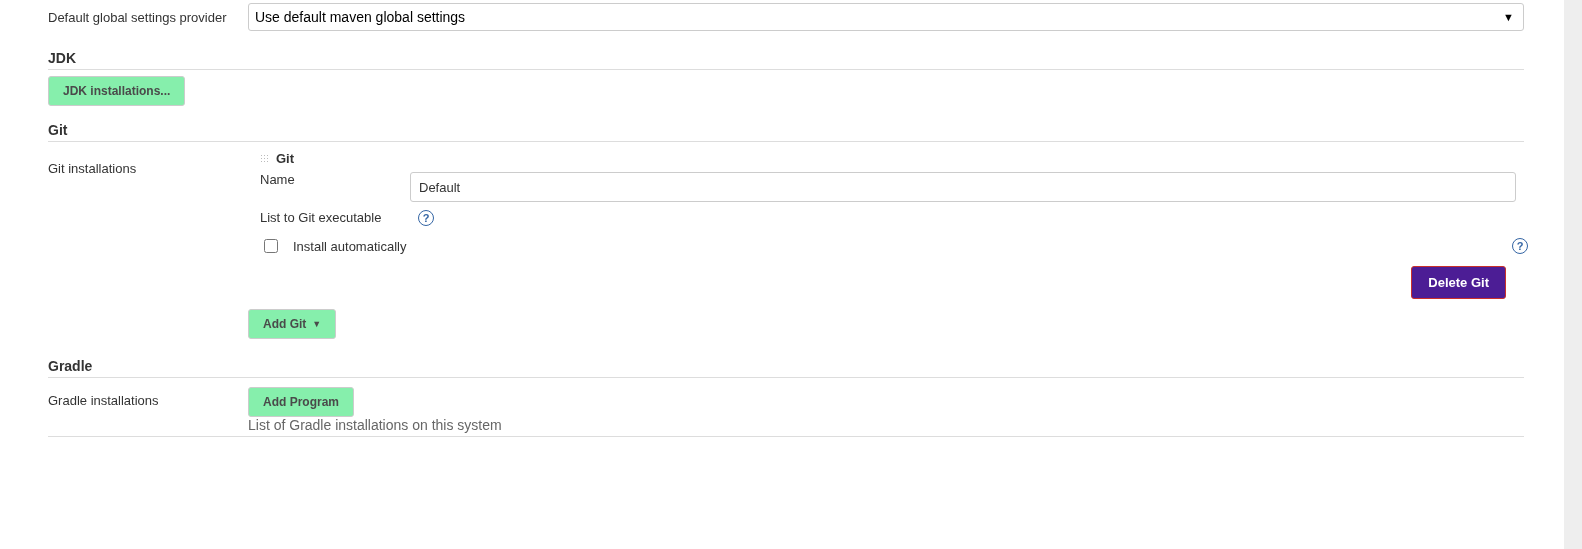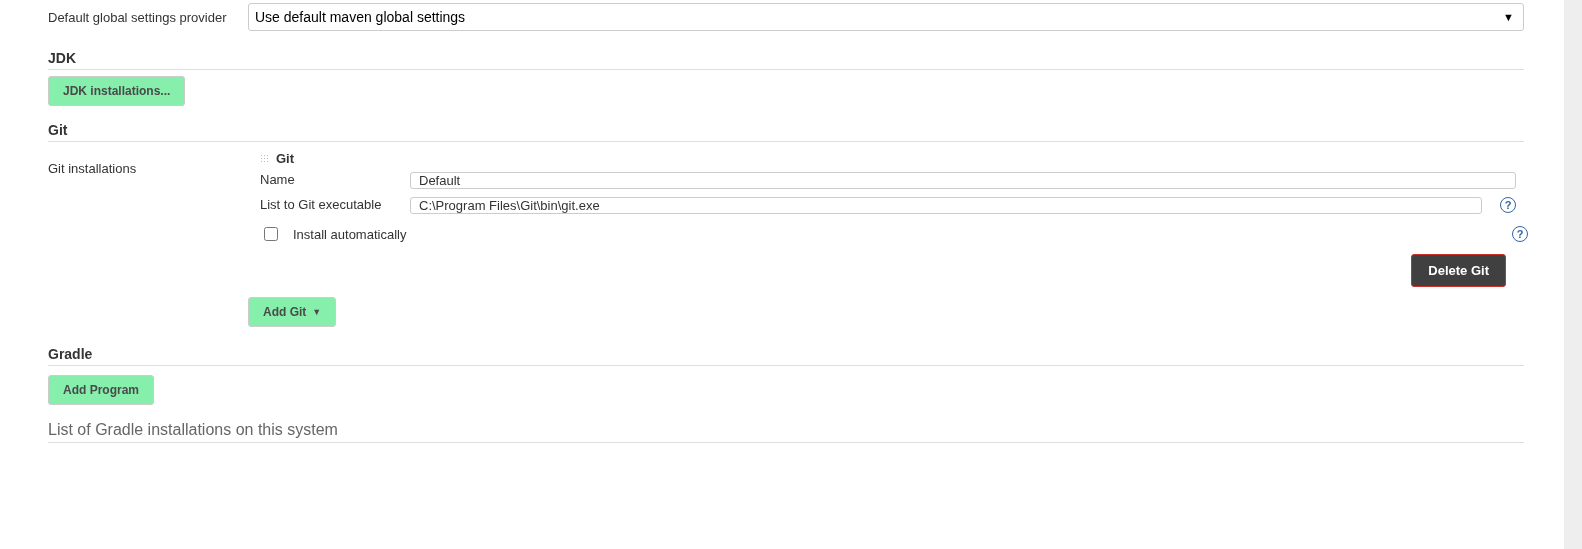--- a/index.html
+++ b/index.html
@@ -84,21 +84,21 @@
     font-weight: bold;
     font-size: 12px;
     padding: 7px 14px;
     cursor: pointer;
     gap: 6px;
   }
   .btn .caret {
     font-size: 9px;
   }
   .btn-danger {
-    background: #404040;
+    background: #4c1d95;
     border: 1px solid #c9302c;
     color: #fff;
     font-weight: bold;
     font-size: 13px;
     padding: 8px 16px;
     border-radius: 3px;
     cursor: pointer;
   }
   .sub-label {
     font-size: 13px;
@@ -134,21 +134,21 @@
     gap: 10px;
   }
   .form-label {
     width: 140px;
     flex: 0 0 140px;
     font-size: 13px;
     color: #333;
   }
   input.txt {
     flex: 1 1 auto;
-    height: 17px;
+    height: 30px;
     border: 1px solid #ccc;
     border-radius: 3px;
     padding: 0 8px;
     font-size: 13px;
     color: #333;
   }
   .help-icon {
     width: 16px;
     height: 16px;
     border-radius: 50%;
@@ -174,23 +174,23 @@
     height: 14px;
     cursor: pointer;
   }
   .delete-row {
     display: flex;
     justify-content: flex-end;
     margin-top: 10px;
     padding-right: 10px;
   }
   .hint {
-    font-size: 16px;
+    font-size: 14px;
     color: #666;
-    margin-top: 16px;
+    margin-top: 0;
   }
   .git-inner {
     padding-right: 8px;
   }
   .nested {
     margin-left: 12px;
   }
 </style>
 </head>
 <body>
@@ -231,21 +231,20 @@
         </div>
 
         <div class="nested">
           <div class="form-row">
             <div class="form-label">Name</div>
             <input class="txt" type="text" value="Default" style="">
           </div>
 
           <div class="form-row">
             <div class="form-label">List to Git executable</div>
-            <input class="txt" type="text" value="C:\Program Files\Git\bin\git.exe" style="">
             <span class="help-icon">?</span>
           </div>
         </div>
 
         <div class="checkbox-row" style="justify-content:space-between; width:100%; padding-right:0;">
           <div style="display:flex; align-items:center; gap:12px;">
             <input type="checkbox" style="">
             <span>Install automatically</span>
           </div>
           <span class="help-icon">?</span>
@@ -265,20 +264,21 @@
         </div>
 
       </div>
     </div>
   </div>
 
   <div class="section-title">Gradle</div>
   <hr class="rule">
 
   <div class="row" style="align-items:flex-start;">
+    <div class="label-col sub-label" style="padding-top:6px;">Gradle installations</div>
     <div class="field-col" style="display:block;">
       <button class="btn">
         <span>Add Program</span>
       </button>
       <div class="hint">List of Gradle installations on this system</div>
     </div>
   </div>
 
   <hr class="rule">
 

